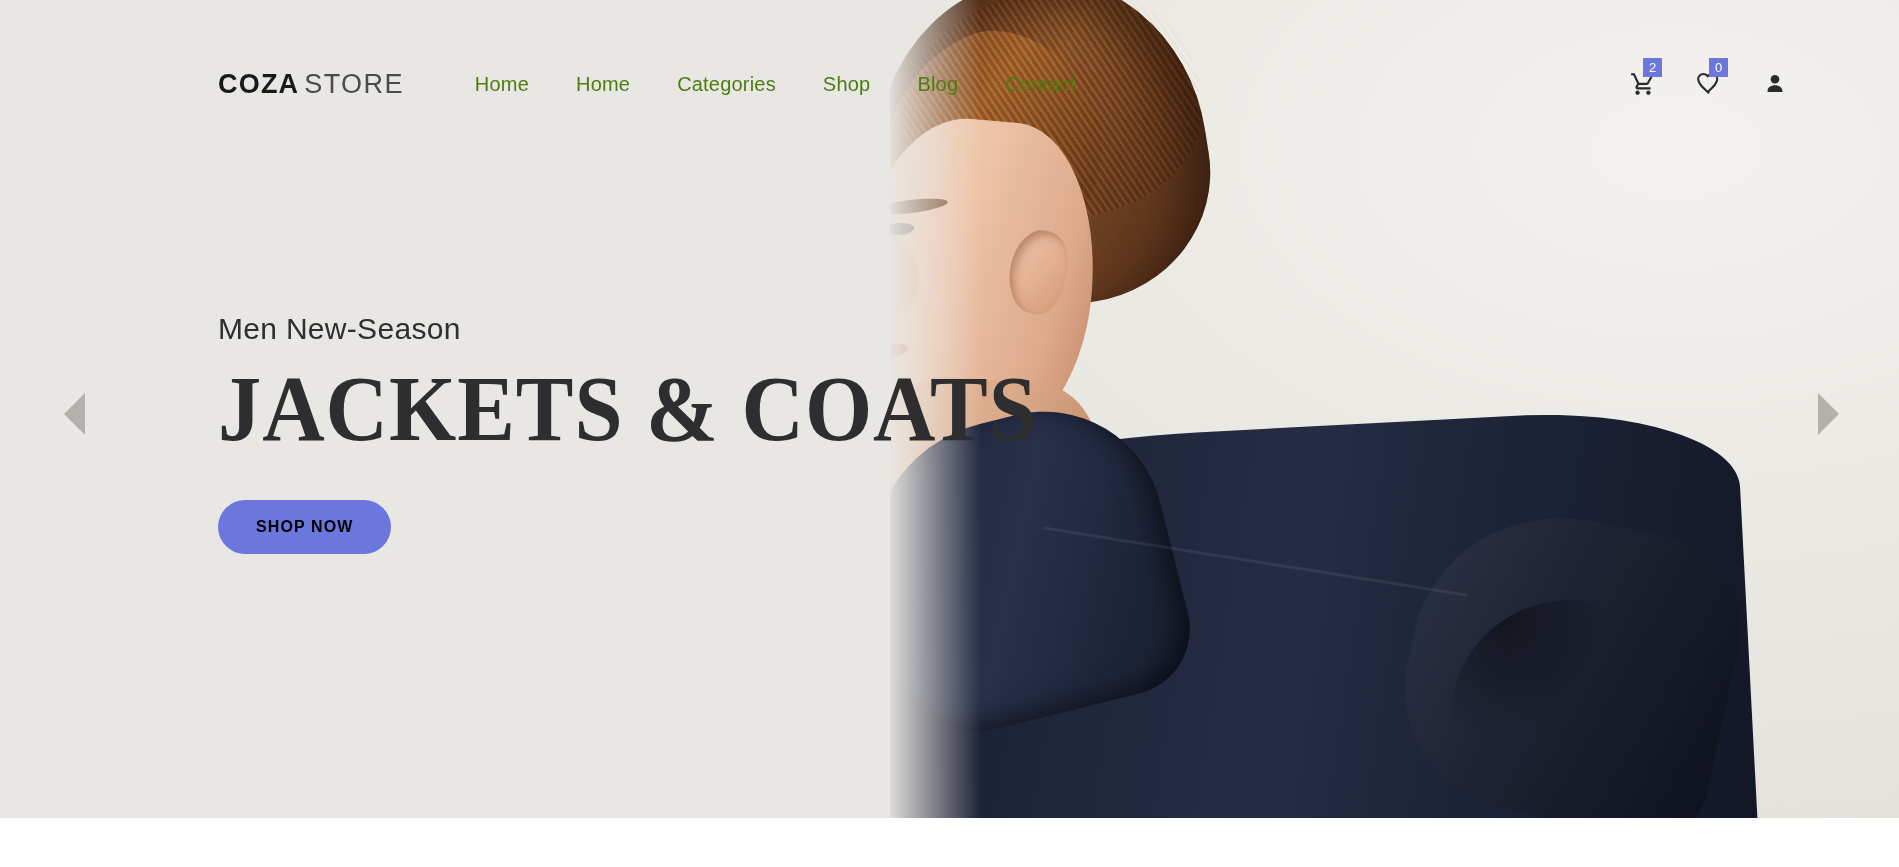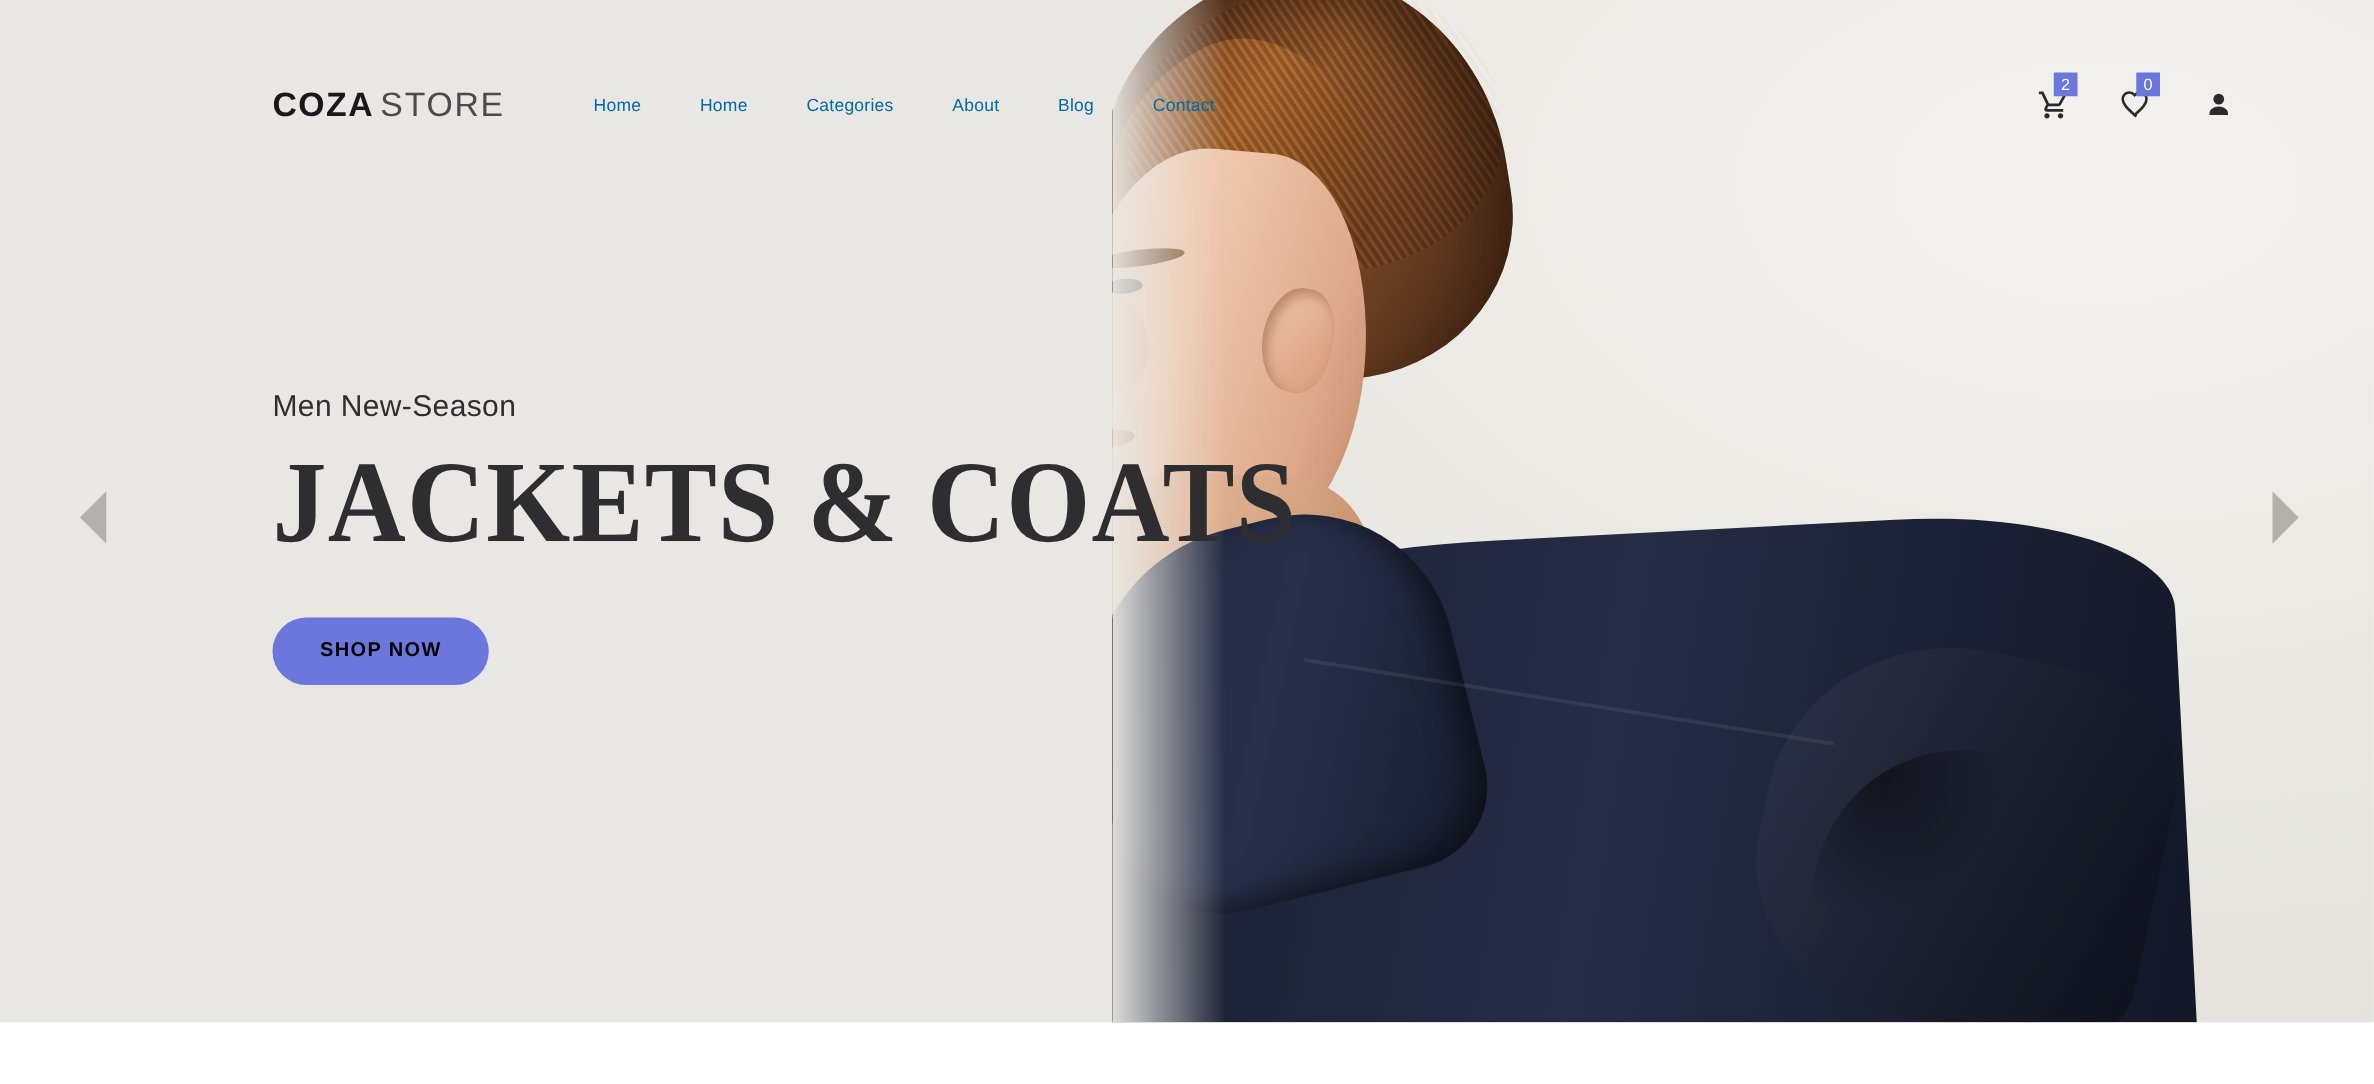--- a/index.html
+++ b/index.html
@@ -179,22 +179,22 @@
   .logo .b { font-weight:700; color:#19181a; letter-spacing:1.2px; }
   .logo .l { font-weight:400; color:#4b4a4c; letter-spacing:1.4px; margin-left:5px; }
 
   .nav {
     display:flex;
     align-items:center;
     gap:47px;
     margin-left:71px;
   }
   .nav a {
-    font-size:14px;
-    color:#0369a1;
+    font-size:20px;
+    color:#4d7c0f;
     text-decoration:none;
     letter-spacing:.2px;
     white-space:nowrap;
   }
 
   .actions {
     margin-left:auto;
     display:flex;
     align-items:center;
     gap:38px;
@@ -219,21 +219,21 @@
     padding:0 3px;
   }
 
   
   .slide-text {
     position:absolute;
     left:218px; top:312px;
     z-index:10;
   }
   .subtitle {
-    font-size:24px;
+    font-size:30px;
     color:#2f2e30;
     letter-spacing:.3px;
     margin-bottom:16px;
     font-weight:400;
   }
   .title {
     font-family:"Liberation Serif", "DejaVu Serif", serif;
     font-size:93px;
     line-height:1;
     font-weight:700;
@@ -315,21 +315,21 @@
   <div class="header">
 
     <div class="logo">
       <span class="b">COZA</span><span class="l">STORE</span>
     </div>
 
     <nav class="nav">
       <a href="#">Home</a>
       <a href="#">Home</a>
       <a href="#">Categories</a>
-      <a href="#">About</a>
+      <a href="#">Shop</a>
       <a href="#">Blog</a>
       <a href="#">Contact</a>
     </nav>
 
     <div class="actions">
 
       <div class="act">
         <span>
           <svg width="26" height="26" viewBox="0 0 24 24" fill="#2b2a2c">
             <path d="M7 18c-1.1 0-2 .9-2 2s.9 2 2 2 2-.9 2-2-.9-2-2-2zm10 0c-1.1 0-2 .9-2 2s.9 2 2 2 2-.9 2-2-.9-2-2-2zM7.2 14.6l.03-.12.9-1.63h7.45c.75 0 1.41-.41 1.75-1.03l3.58-6.49-1.74-.96-3.59 6.48H8.53L4.27 2H1v2h2l3.6 7.59-1.35 2.44C4.52 15.37 5.48 17 7 17h12v-2H7.42c-.13 0-.24-.11-.22-.24z"></path>

